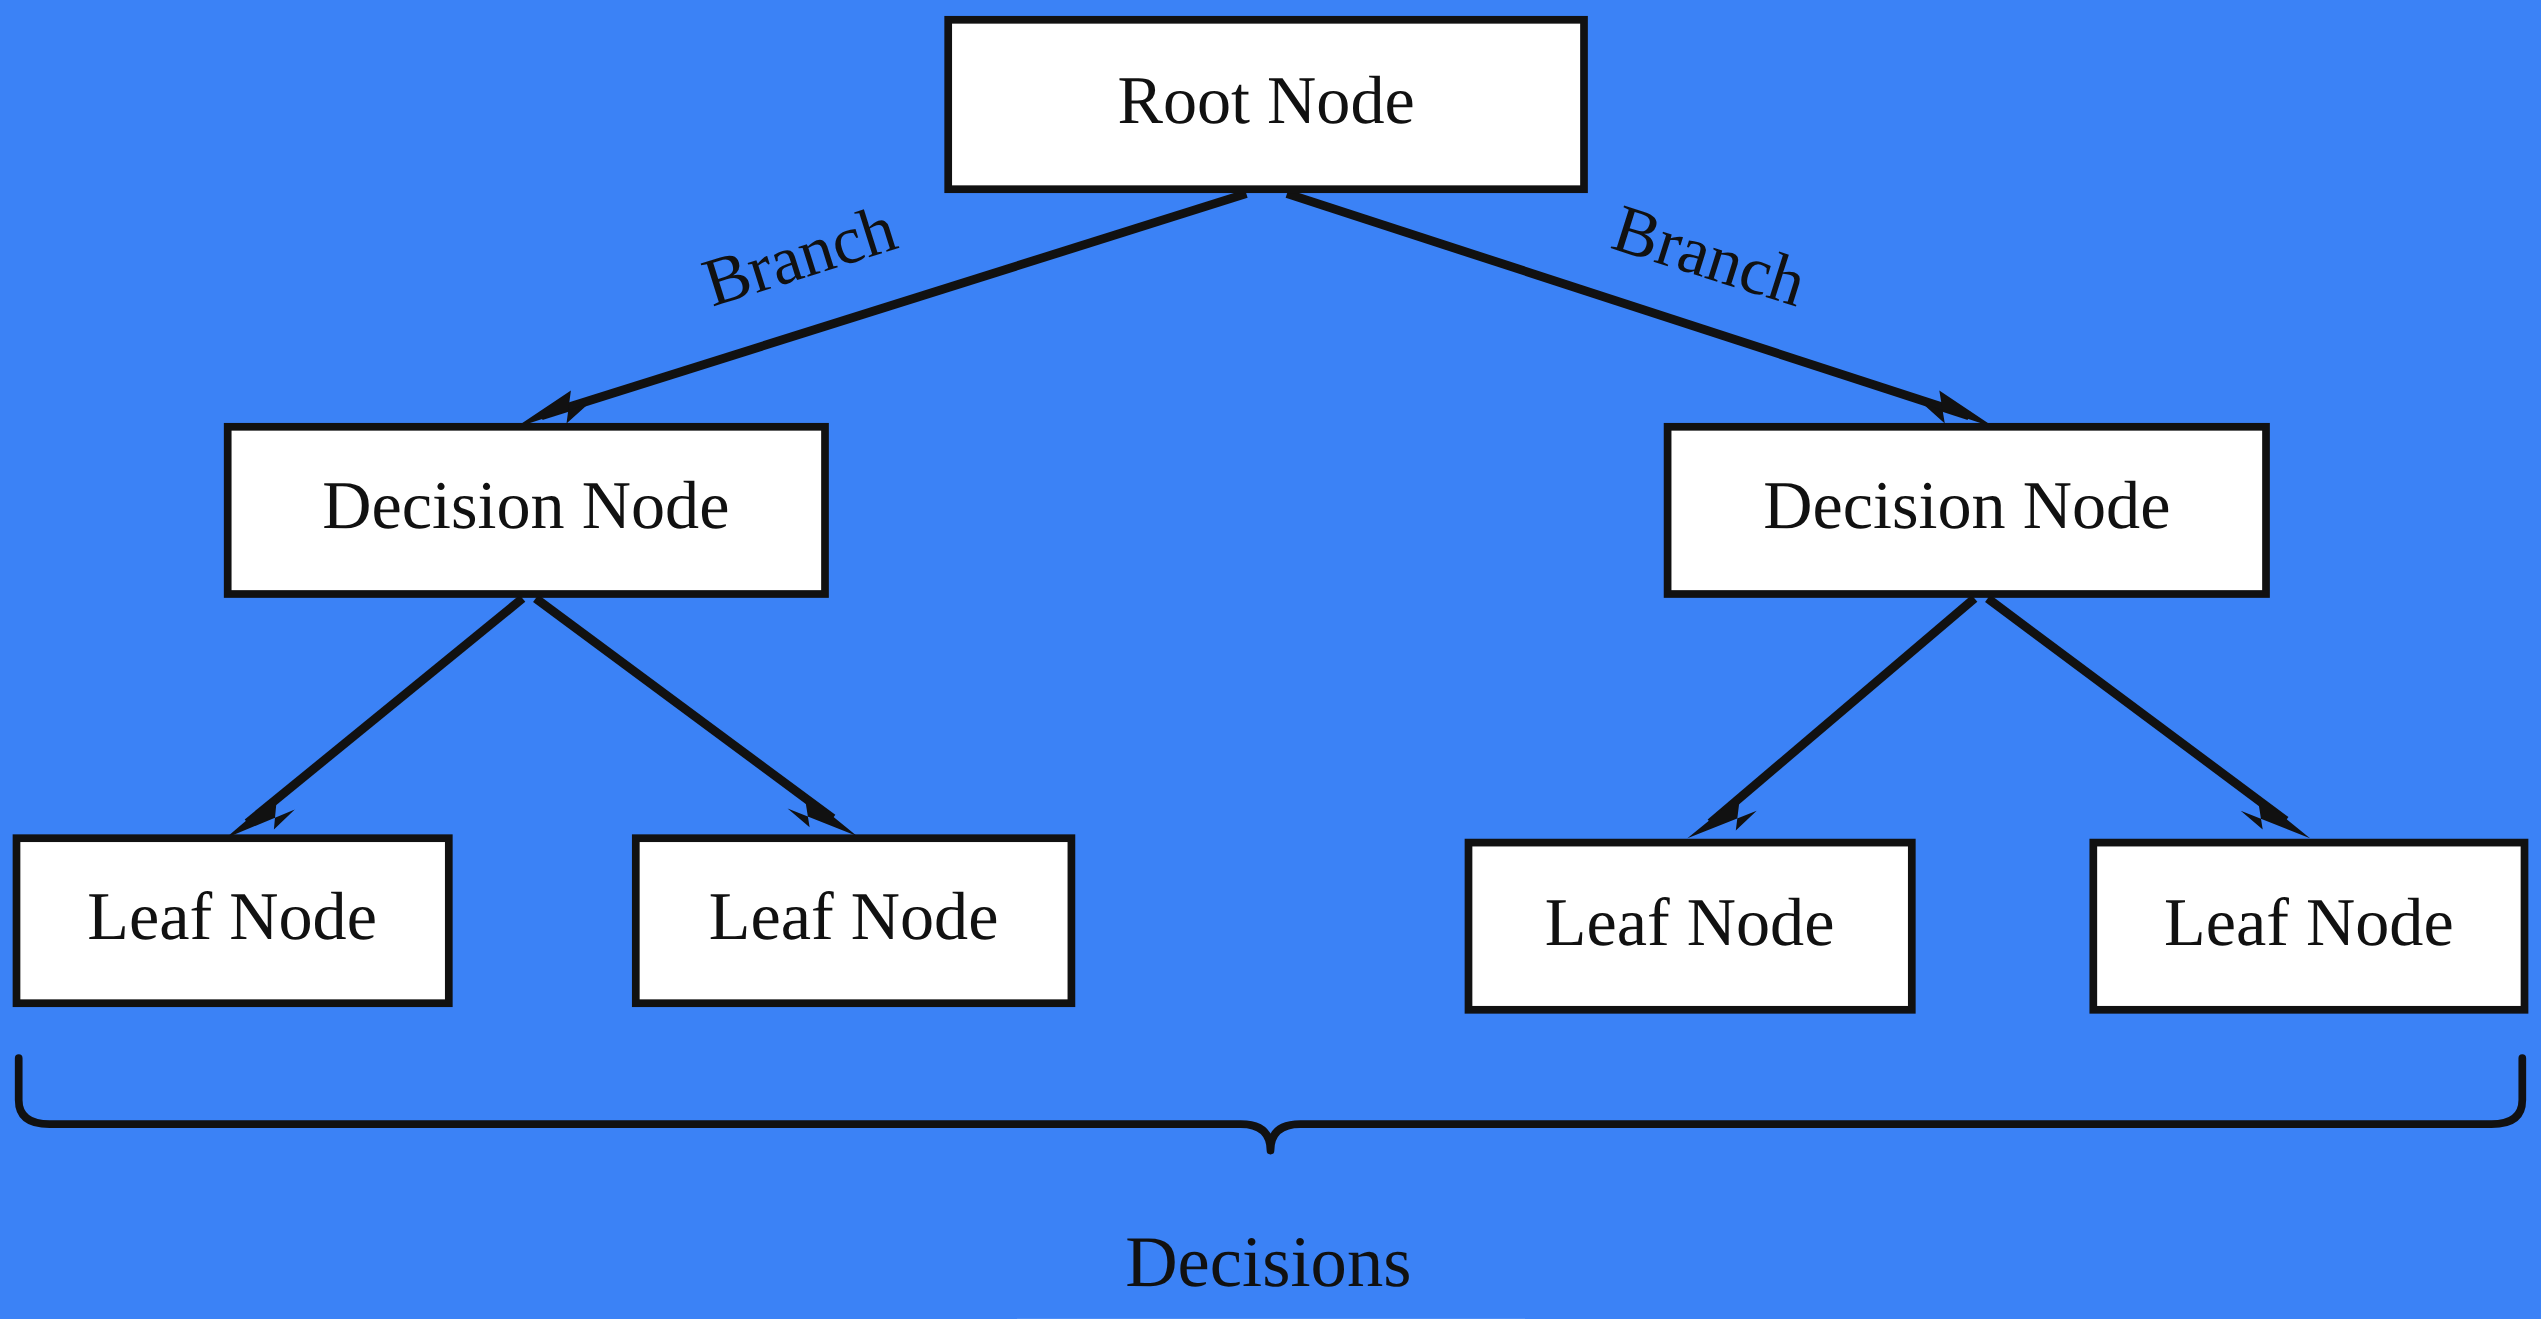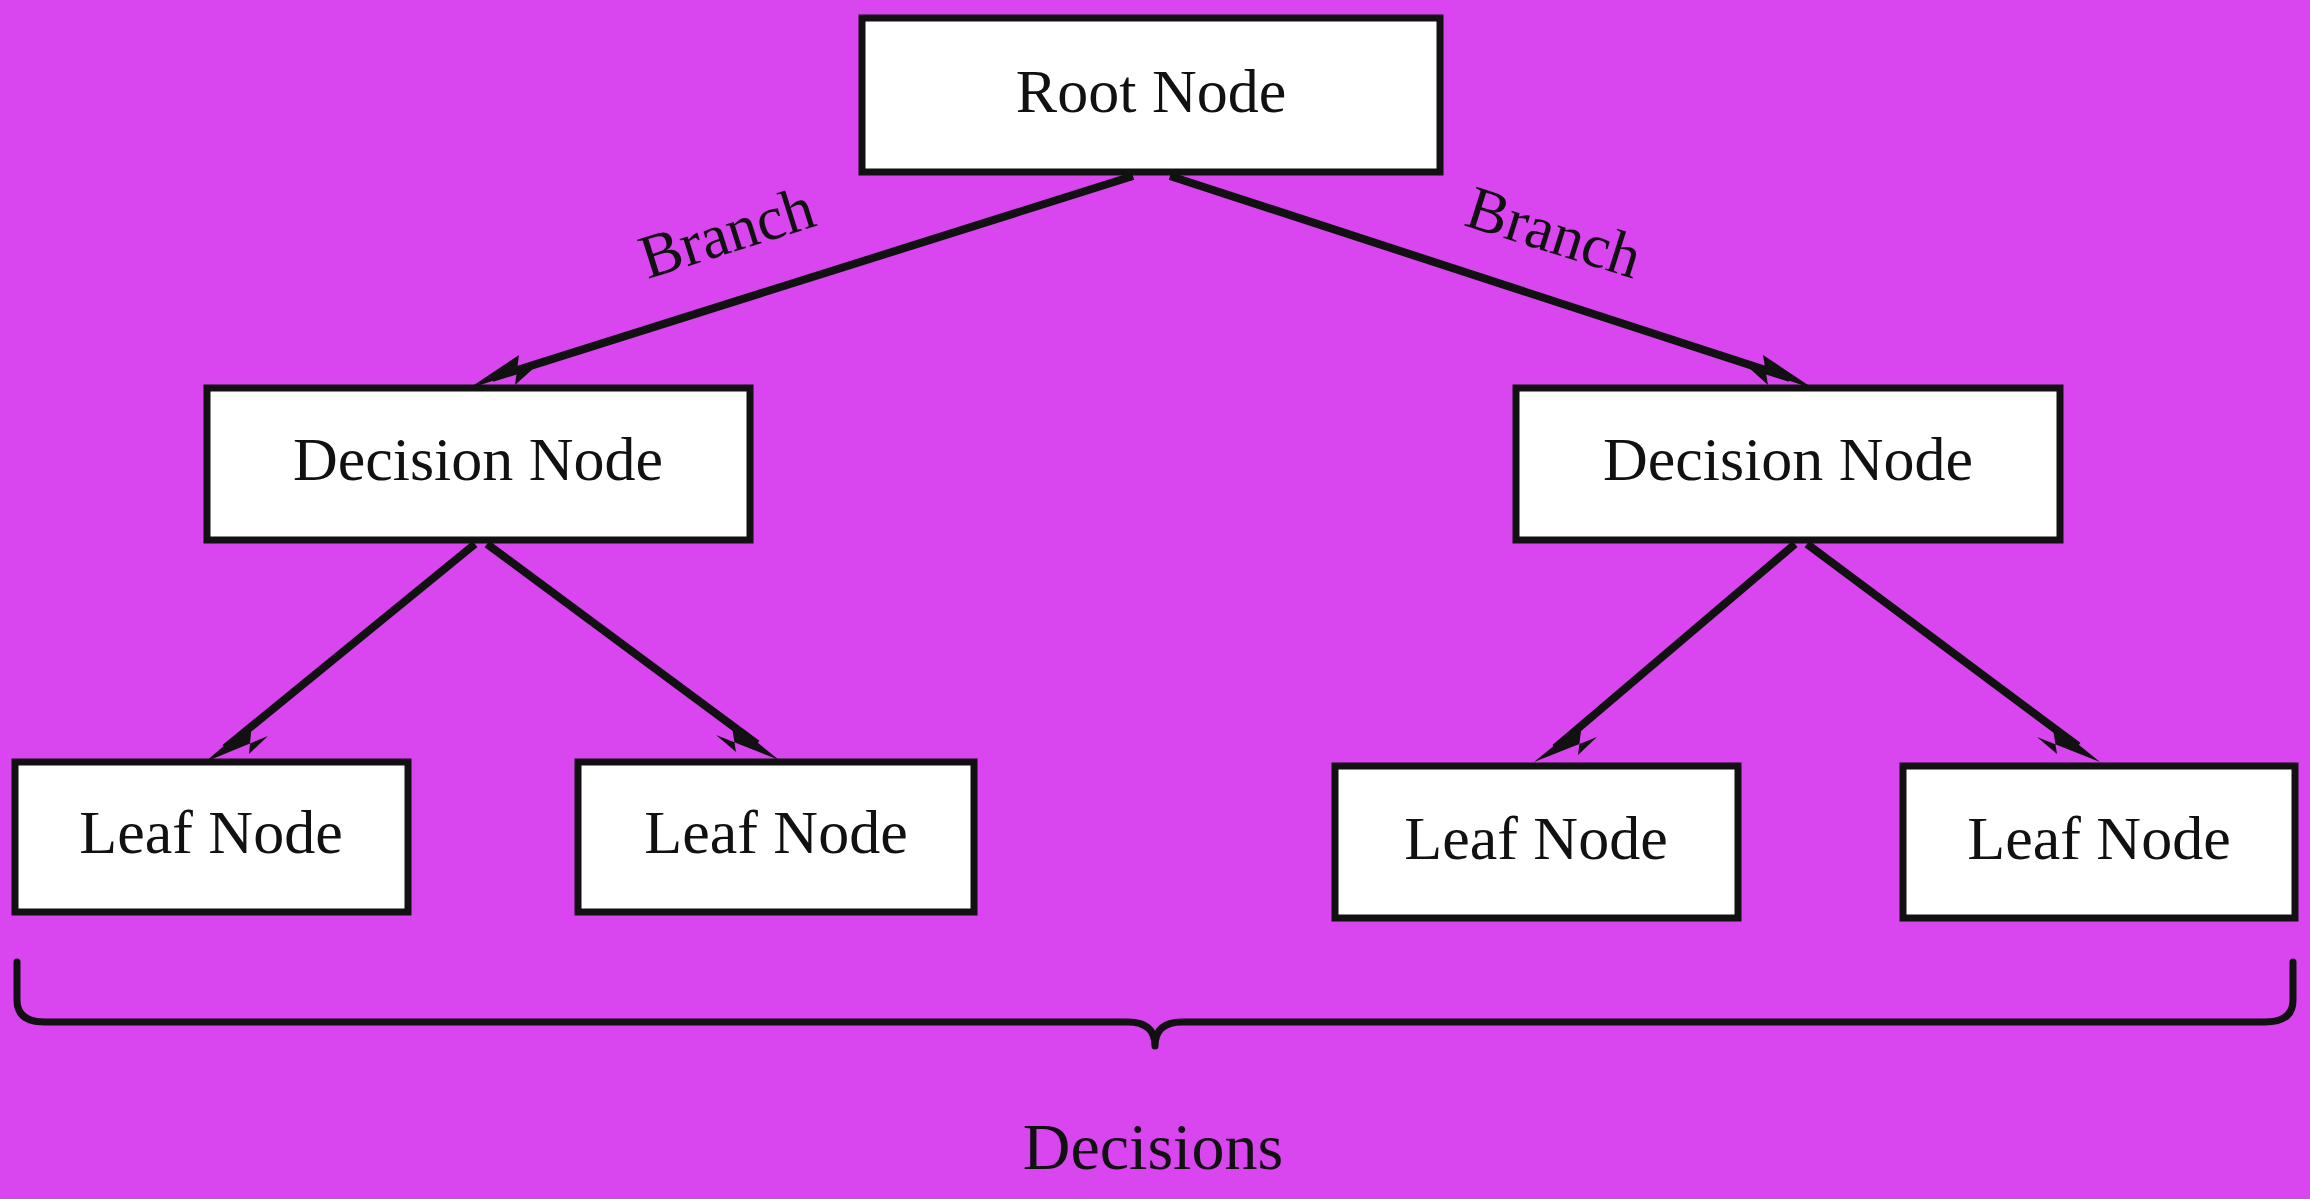--- a/index.html
+++ b/index.html
@@ -10,21 +10,21 @@
   body {
     width: 2310px;
     height: 1199px;
     overflow: hidden;
     font-family: "Liberation Serif", "DejaVu Serif", serif;
   }
   #diagram-root {
     position: relative;
     width: 2310px;
     height: 1199px;
-    background: #d946ef;
+    background: #3b82f6;
   }
   svg#tree-svg {
     position: absolute;
     top: 0;
     left: 0;
     width: 2310px;
     height: 1199px;
     display: block;
   }
   .node-box {

